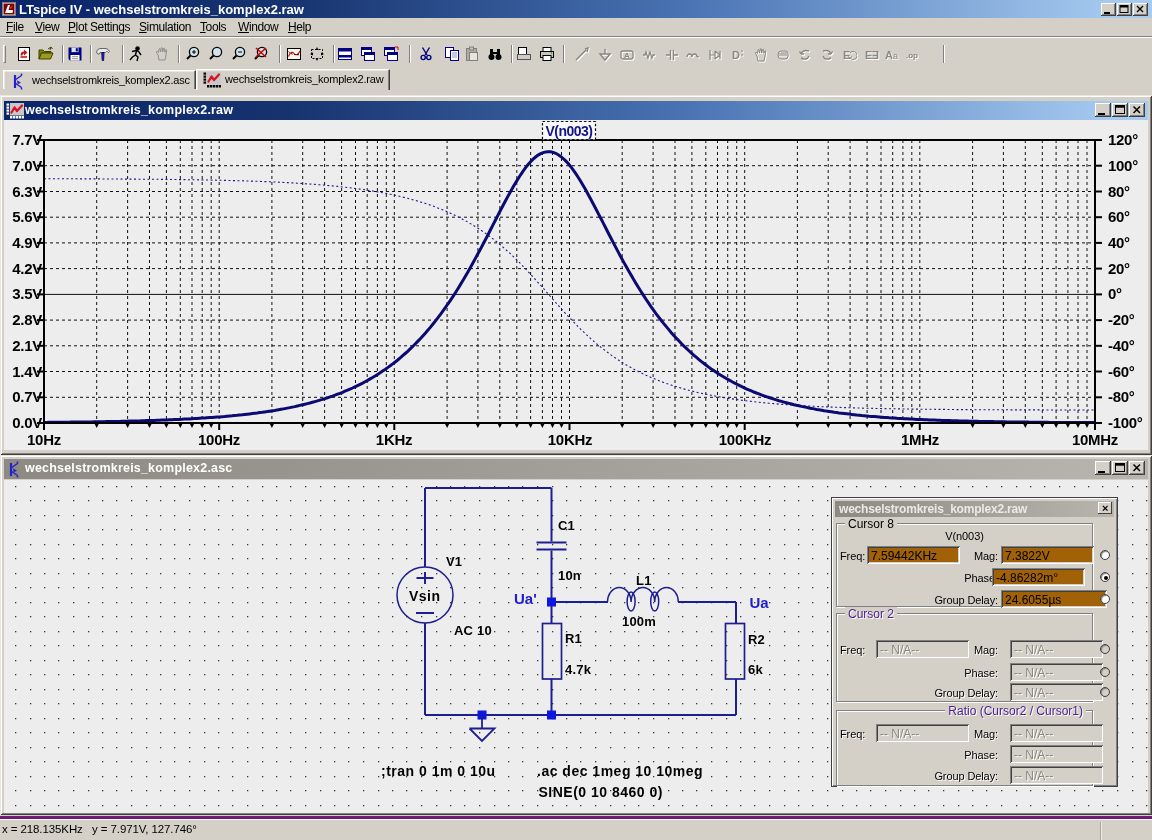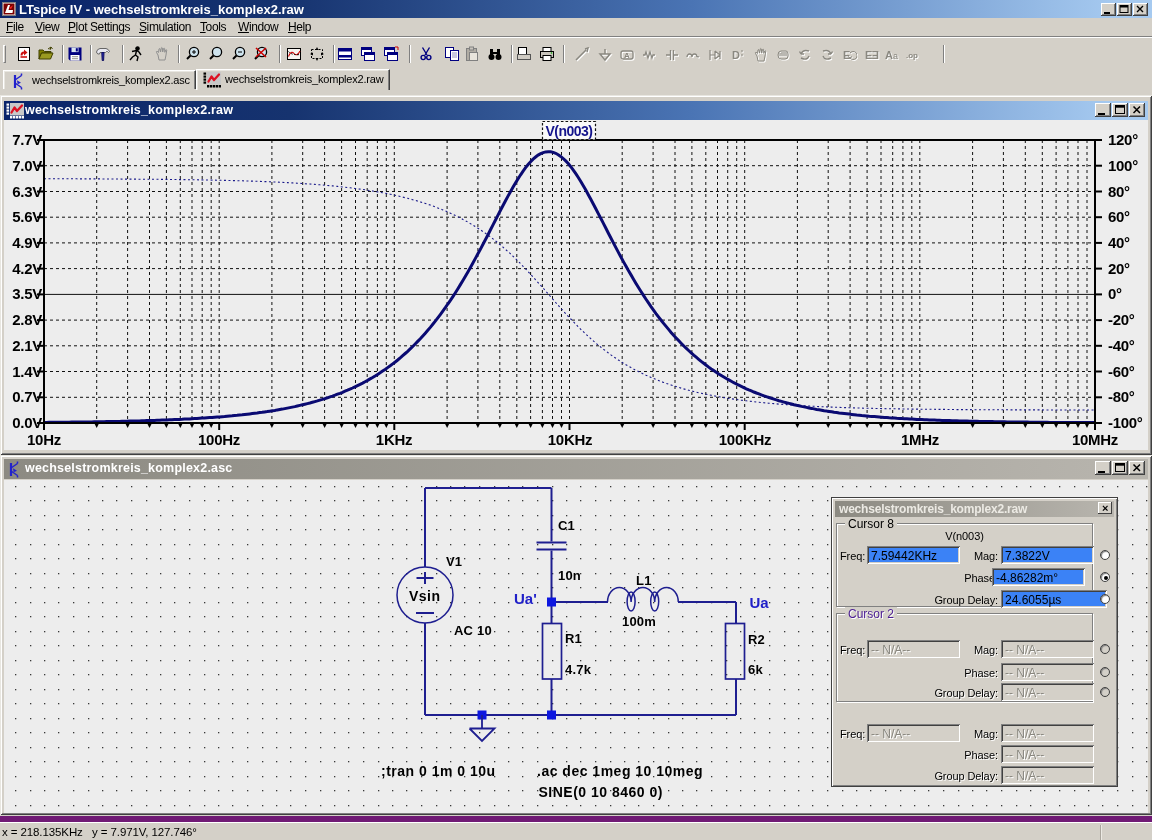--- a/index.html
+++ b/index.html
@@ -27,32 +27,32 @@
 #win1 .ctb { top:6px; }
 #win2 { top:455px; height:360px; }
 #win2 .ctb { top:4px; height:20px; }
 .client { position:absolute; left:4px; background:#ededed; }
 #plotsvg { position:absolute; left:0; top:0; }
 .axl { font: bold 15px "Liberation Sans",sans-serif; fill:#000; letter-spacing:-0.3px; }
 .vlab { font: bold 14px "Liberation Sans",sans-serif; fill:#14148c; letter-spacing:-0.5px; }
 .sct { font: bold 13px "Liberation Sans",sans-serif; fill:#000; letter-spacing:0.2px; }
 .sct14 { font: bold 14px "Liberation Sans",sans-serif; fill:#000; letter-spacing:0.5px; }
 .netl { font: bold 15px "Liberation Sans",sans-serif; fill:#2020c8; }
-#statusbar { position:absolute; left:0; top:816px; width:1152px; height:24px; border-top:6px solid #701a75; box-shadow: inset 0 1px 0 #fff; font-size:11.5px; letter-spacing:-0.1px; color:#000; }
+#statusbar { position:absolute; left:0; top:816px; width:1152px; height:24px; border-top:3px solid #701a75; box-shadow: inset 0 1px 0 #fff; font-size:11.5px; letter-spacing:-0.1px; color:#000; }
 #statusbar span { position:absolute; left:2px; top:4px; }
 #cpanel { position:absolute; left:827px; top:17px; width:287px; height:290px; background:#d4d0c8; border:1px solid #404040; box-shadow: inset 1px 1px 0 #fff, inset -1px -1px 0 #808080; }
 #ctitle { position:absolute; left:3px; top:3px; width:279px; height:16px; background:linear-gradient(to right,#8c8a82,#b8b5ae); color:#eceae4; font-weight:bold; font-size:12px; letter-spacing:-0.2px; }
 #ctitle > span:first-child { position:absolute; left:4px; top:1px; white-space:nowrap; }
 #ctitle .cx { position:absolute; right:2px; top:1px; width:14px; height:12px; background:#d4d0c8; color:#000; box-shadow: inset -1px -1px 0 #404040, inset 1px 1px 0 #fff; font-size:11px; font-weight:bold; text-align:center; line-height:12px; }
 .gbox { position:absolute; border:1px solid #808080; box-shadow: 1px 1px 0 #fff, inset 1px 1px 0 #fff; }
 .glab { position:absolute; top:-7px; background:#d4d0c8; padding:0 3px; font-size:12px; color:#000; }
 .gdis { color:#4c1d95; text-shadow:1px 1px 0 #fff; }
 .ptext { position:absolute; font-size:11px; letter-spacing:-0.1px; color:#000; white-space:nowrap; }
-.dbox { position:absolute; height:18px; background:#3b82f6; box-shadow: inset 1px 1px 0 #808080, inset -1px -1px 0 #fff, inset 2px 2px 0 #404040, inset -2px -2px 0 #d4d0c8; font-size:12px; padding:3px 0 0 4px; white-space:nowrap; }
-.dbox.dis { background:#d4d0c8; color:#88867e; }
+.dbox { position:absolute; height:18px; background:#a16207; box-shadow: inset 1px 1px 0 #808080, inset -1px -1px 0 #fff, inset 2px 2px 0 #404040, inset -2px -2px 0 #d4d0c8; font-size:12px; padding:3px 0 0 4px; white-space:nowrap; }
+.dbox.dis { background:#d4d0c8; color:#88867e;margin-left:9px; }
 .dbox.dis .nav { text-shadow:1px 1px 0 #fff; }
 .radio { position:absolute; width:10px; height:10px; border-radius:50%; background:#fff; border:1px solid #404040; box-shadow: inset 1px 1px 1px #808080; }
 .radio.dis2 { background:#d4d0c8; }
 .rdot { position:absolute; left:2.5px; top:2.5px; width:4px; height:4px; border-radius:50%; background:#000; }
 #schsvg { position:absolute; left:0; top:0; }
 </style></head>
 <body>
 <div id="titlebar">
   <span class="ticon"><svg width="14" height="14" viewBox="0 0 14 14">
         <rect x="0.5" y="0.5" width="13" height="13" fill="#fff" stroke="#808080"></rect>
@@ -2475,20 +2475,23 @@
         <div class="dbox dis" style="left:35px;top:142px;width:93px"><span class="nav">-- N/A--</span></div>
  <div class="ptext gdis" style="left:136px;top:146px;width:30px;text-align:right">Mag:</div>
         <div class="dbox dis" style="left:169px;top:142px;width:93px"><span class="nav">-- N/A--</span></div>
  <span class="radio dis2" style="left:268px;top:146px"></span>
  <div class="ptext gdis" style="left:128px;top:169px;width:38px;text-align:right">Phase:</div>
         <div class="dbox dis" style="left:169px;top:165px;width:93px"><span class="nav">-- N/A--</span></div>
  <span class="radio dis2" style="left:268px;top:169px"></span>
  <div class="ptext gdis" style="left:92px;top:189px;width:74px;text-align:right">Group Delay:</div>
         <div class="dbox dis" style="left:169px;top:185px;width:93px"><span class="nav">-- N/A--</span></div>
  <span class="radio dis2" style="left:268px;top:189px"></span>
+ <div class="gbox" style="left:4px;top:212px;width:257px;height:76px">
+          <span class="glab gdis" style="right:6px">Ratio (Cursor2 / Cursor1)</span>
+        </div>
  <div class="ptext gdis" style="left:8px;top:230px">Freq:</div>
         <div class="dbox dis" style="left:35px;top:226px;width:93px"><span class="nav">-- N/A--</span></div>
  <div class="ptext gdis" style="left:136px;top:230px;width:30px;text-align:right">Mag:</div>
         <div class="dbox dis" style="left:169px;top:226px;width:93px"><span class="nav">-- N/A--</span></div>
  <div class="ptext gdis" style="left:128px;top:251px;width:38px;text-align:right">Phase:</div>
         <div class="dbox dis" style="left:169px;top:247px;width:93px"><span class="nav">-- N/A--</span></div>
  <div class="ptext gdis" style="left:92px;top:272px;width:74px;text-align:right">Group Delay:</div>
         <div class="dbox dis" style="left:169px;top:268px;width:93px"><span class="nav">-- N/A--</span></div>
 </div>
     </div>

